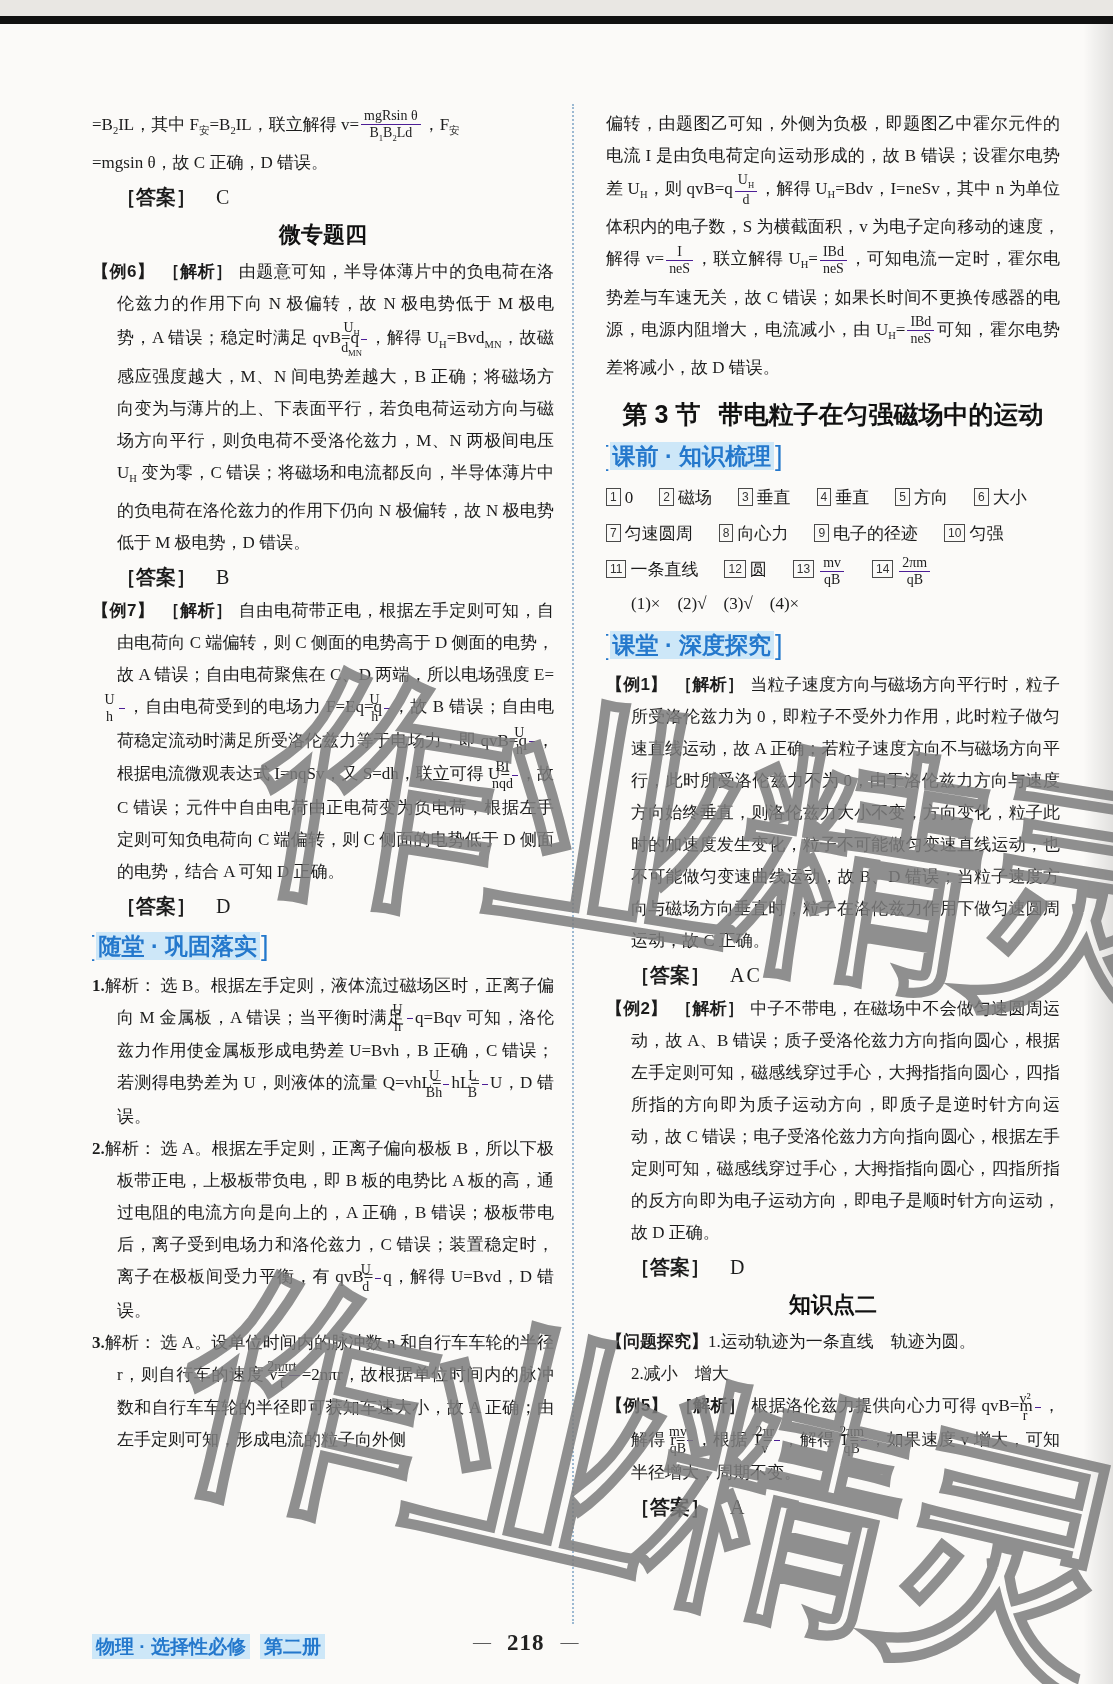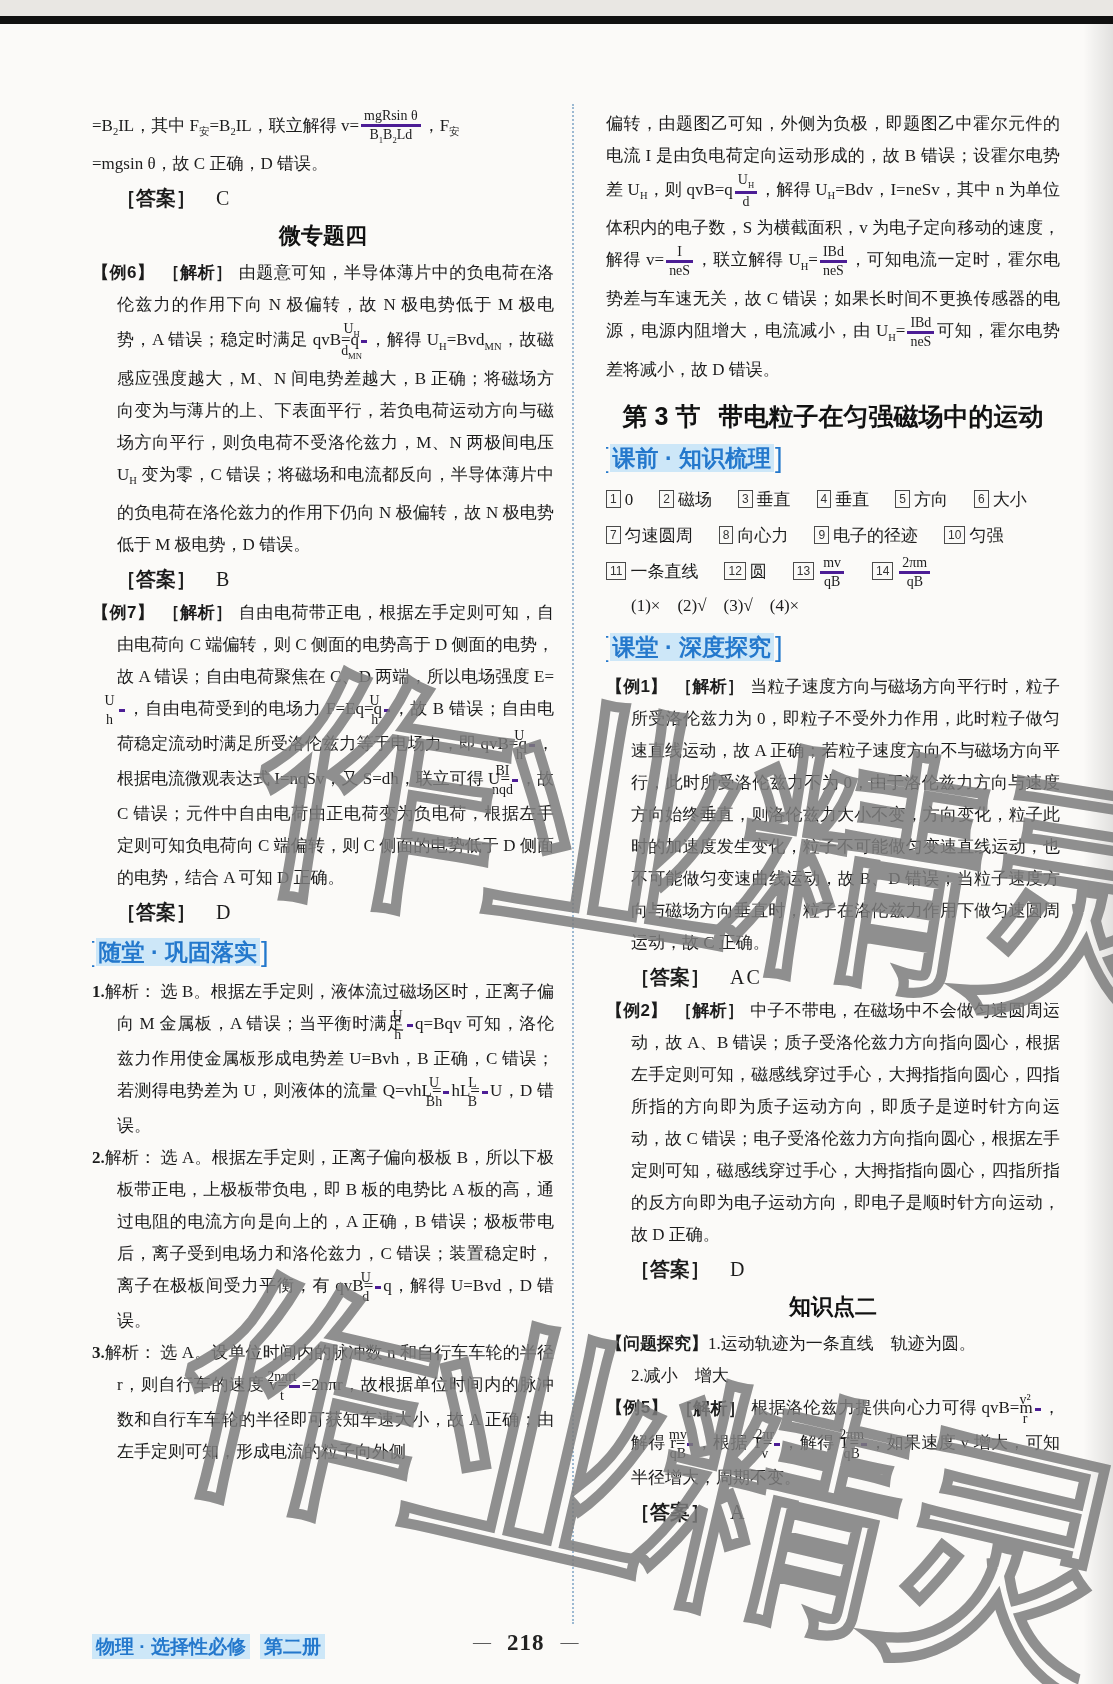--- a/index.html
+++ b/index.html
@@ -23,21 +23,21 @@
   .anslabel{font-family:"Liberation Sans","DejaVu Sans",sans-serif;font-weight:bold;}
   .ansval{margin-left:20px;letter-spacing:2px;}
   .h-center{font-family:"Liberation Sans","DejaVu Sans",sans-serif;font-weight:bold;font-size:22px;text-align:center;margin:8px 0 6px 0;color:#111;}
   .section-title{font-family:"Liberation Sans","DejaVu Sans",sans-serif;font-weight:bold;font-size:25px;text-align:center;margin:14px 0 8px 0;color:#111;}
   .section-title .pre{margin-right:18px;}
   .blue-header{font-family:"Liberation Sans","DejaVu Sans",sans-serif;font-weight:bold;font-size:23px;color:#2478cc;margin:10px 0 8px -6px;}
   .blue-header .bracket{font-weight:400;font-size:27px;vertical-align:-1px;margin:0 1px;}
   .blue-header .bh-text{background:#cde7f8;padding:1px 3px;}
   .bold-bracket{font-family:"Liberation Sans","DejaVu Sans",sans-serif;font-weight:bold;font-size:19px;margin:6px 0 2px 0;color:#111;}
   .frac{display:inline-block;text-align:center;vertical-align:middle;font-size:0.82em;line-height:1.15;margin:0 2px;}
-  .fnum{display:block;border-bottom:3px solid #4c1d95;padding:0 3px;}
+  .fnum{display:block;border-bottom:1px solid #4c1d95;padding:0 3px;}
   .fden{display:block;padding:0 3px;}
   sub{font-size:0.62em;}
   .fill-line{font-size:17px;line-height:36px;}
   .fill-item{margin-right:26px;white-space:nowrap;}
   .boxnum{display:inline-block;border:1.5px solid #4a4a4a;font-family:"Liberation Sans","DejaVu Sans",sans-serif;font-size:12px;line-height:1;padding:2px 3px;margin-right:4px;vertical-align:2px;color:#333;}
   .wm{position:absolute;pointer-events:none;z-index:6;opacity:0.85;}
   #wm1{left:255px;top:635px;width:940px;height:380px;transform:rotate(9deg);}
   #wm2{left:175px;top:1245px;width:940px;height:420px;transform:rotate(13deg);}
   .footer{position:absolute;left:92px;top:1612px;width:975px;height:46px;z-index:3;}
   .footer-left{position:absolute;left:0;top:6px;font-family:"Liberation Sans","DejaVu Sans",sans-serif;font-weight:bold;font-size:19px;color:#2478cc;}

